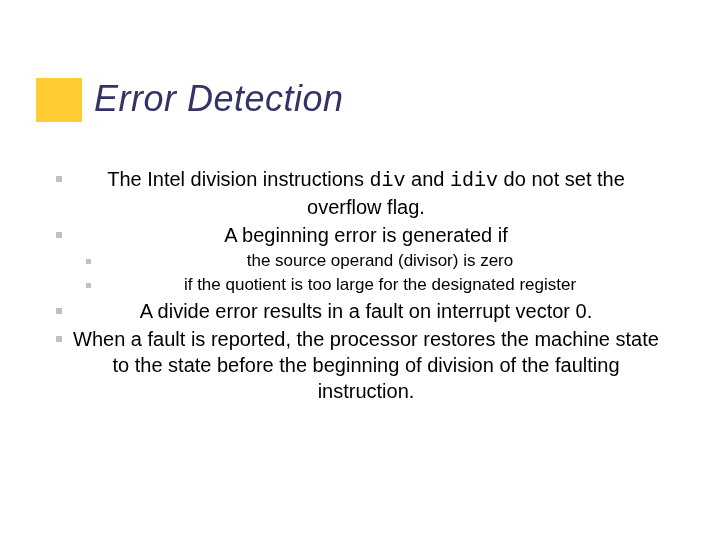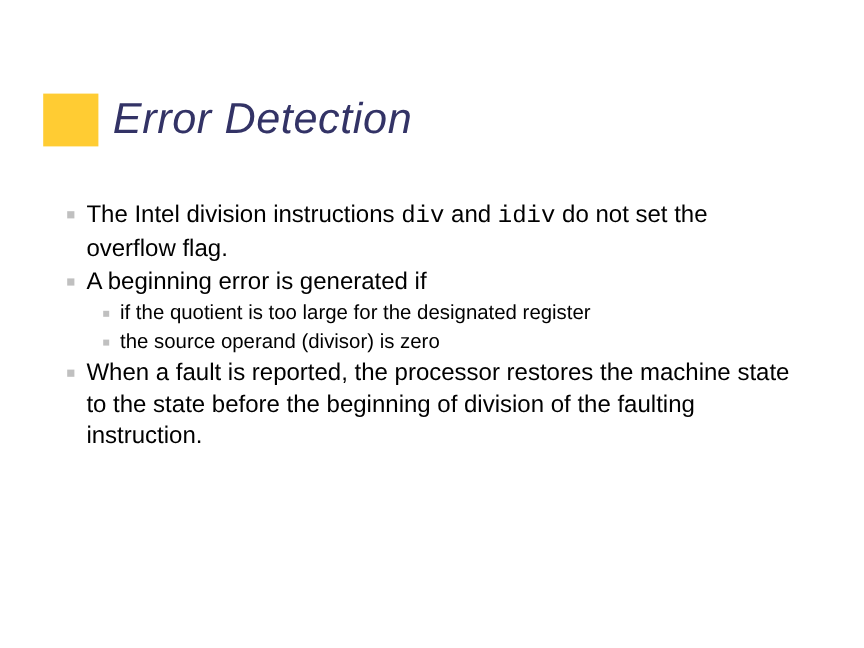--- a/index.html
+++ b/index.html
@@ -35,20 +35,21 @@
     color: #333366;
     font-family: Verdana, Geneva, sans-serif;
     letter-spacing: 0.5px;
   }
   .body {
     position: absolute;
     top: 166px;
     left: 72px;
     right: 60px;
     font-family: Verdana, Geneva, sans-serif;
+    text-align: center;
   }
   .para-main {
     font-size: 20px;
     line-height: 1.3;
     margin: 0 0 2px 0;
     color: #000;
   }
   .sub-item {
     font-size: 17px;
     line-height: 1.3;
@@ -94,21 +95,22 @@
   <div class="title">Error Detection</div>
 
   <div class="body">
 
     <p class="para-main bullet">
       <span>The Intel division instructions </span><code class="inline">div</code><span> and </span><code class="inline">idiv</code><span> do not set the overflow flag.</span>
     </p>
 
     <p class="para-main bullet">A beginning error is generated if</p>
 
+    <p class="sub-item sub-bullet">the source operand (divisor) is zero</p>
     <p class="sub-item sub-bullet">if the quotient is too large for the designated register</p>
-    <p class="sub-item sub-bullet">the source operand (divisor) is zero</p>
 
+    <p class="para-main bullet">A divide error results in a fault on interrupt vector 0.</p>
 
     <p class="para-main bullet">When a fault is reported, the processor restores the machine state to the state before the beginning of division of the faulting instruction.</p>
 
   </div>
 
 </div>
 
 </body></html>

